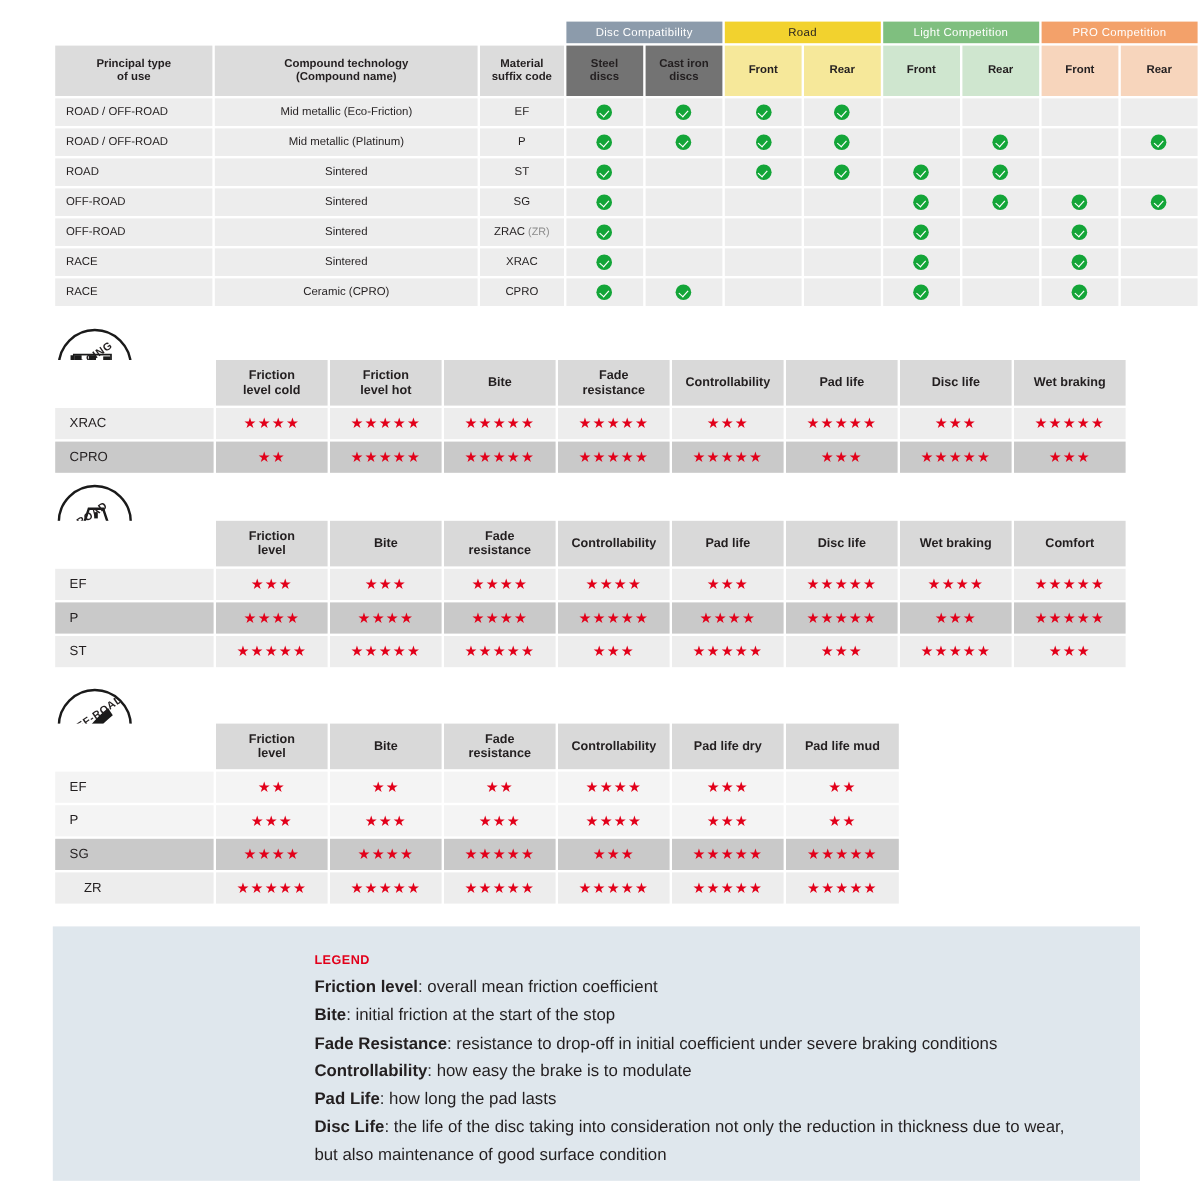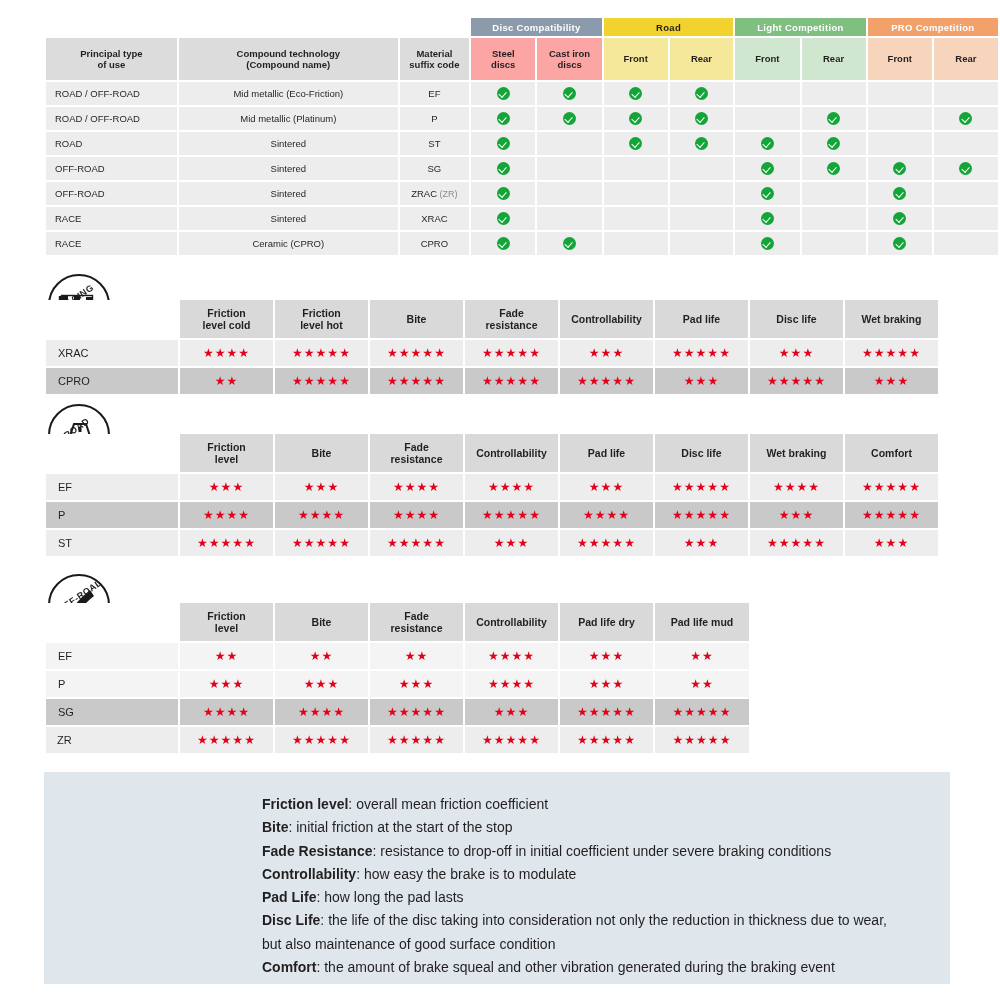--- a/index.html
+++ b/index.html
@@ -20,38 +20,38 @@
   .compat th, .compat td {
     font-size: 9.5px;
     text-align: center;
     vertical-align: middle;
     background: #ececec;
     color: #231f20;
     padding: 0;
   }
   .grp {
     height: 18px;
-    font-weight: bold;
+    font-weight: normal;
     letter-spacing: .3px;
     font-size: 9.5px;
     color: #2b2b2b;
   }
   .grp.disc { background: #8c9bab; color:#ffffff; }
   .grp.road { background: #f2d22e; }
   .grp.light { background: #7fbf7f; color:#ffffff;text-align:center; }
   .grp.pro { background: #f3a16a; color:#ffffff; }
   .grp.blank { background: #ffffff; }
 
   .compat .hd {
     height: 42px;
     background: #dcdcdc;
     font-weight: bold;
     line-height: 1.2;
   }
-  .compat .hd.c-steel, .compat .hd.c-cast { background:#fca5a5; }
+  .compat .hd.c-steel, .compat .hd.c-cast { background:#737373; }
   .compat .hd.road-h { background:#f6e89a; }
   .compat .hd.light-h{ background:#cfe6cf; }
   .compat .hd.pro-h  { background:#f7d5bc; }
 
   .compat td.row {
     height: 23px;
     background: #ededed;
   }
   .compat td.lbl {
     text-align: left;
@@ -504,39 +504,39 @@
         <tr class="dark">
           <td class="name" style="width: 132px; padding-left: 12px;">SG</td>
           <td><span class="stars">★★★★</span></td>
           <td><span class="stars">★★★★</span></td>
           <td><span class="stars">★★★★★</span></td>
           <td><span class="stars">★★★</span></td>
           <td><span class="stars">★★★★★</span></td>
           <td><span class="stars">★★★★★</span></td>
         </tr>
         <tr class="light">
-          <td class="name" style="width: 132px; padding-left: 11px;">ZR</td>
+          <td class="name" style="width: 132px; padding-left: 24px;">ZR</td>
           <td><span class="stars">★★★★★</span></td>
           <td><span class="stars">★★★★★</span></td>
           <td><span class="stars">★★★★★</span></td>
           <td><span class="stars">★★★★★</span></td>
           <td><span class="stars">★★★★★</span></td>
           <td><span class="stars">★★★★★</span></td>
         </tr>
       </tbody>
     </table>
 
   <div class="legend">
     <div class="inner">
+      <h4>LEGEND</h4>
       <div id="legend-items">
           <p><b>Friction level</b>: <span>overall mean friction coefficient</span></p>
           <p><b>Bite</b>: <span>initial friction at the start of the stop</span></p>
           <p><b>Fade Resistance</b>: <span>resistance to drop-off in initial coefficient under severe braking conditions</span></p>
           <p><b>Controllability</b>: <span>how easy the brake is to modulate</span></p>
           <p><b>Pad Life</b>: <span>how long the pad lasts</span></p>
           <p><b>Disc Life</b>: <span>the life of the disc taking into consideration not only the reduction in thickness due to wear,</span></p>
           <p><span>but also maintenance of good surface condition</span></p>
-          <p><b>Comfort</b>: <span>the amount of brake squeal and other vibration generated during the braking event</span></p>
         </div>
     </div>
   </div>
 
 </div>
 
 </body></html>

